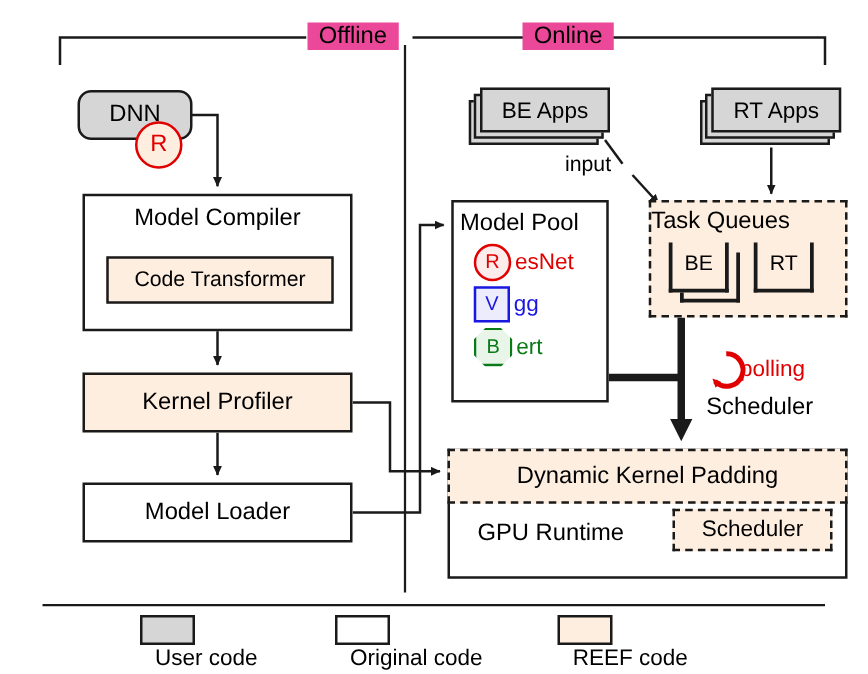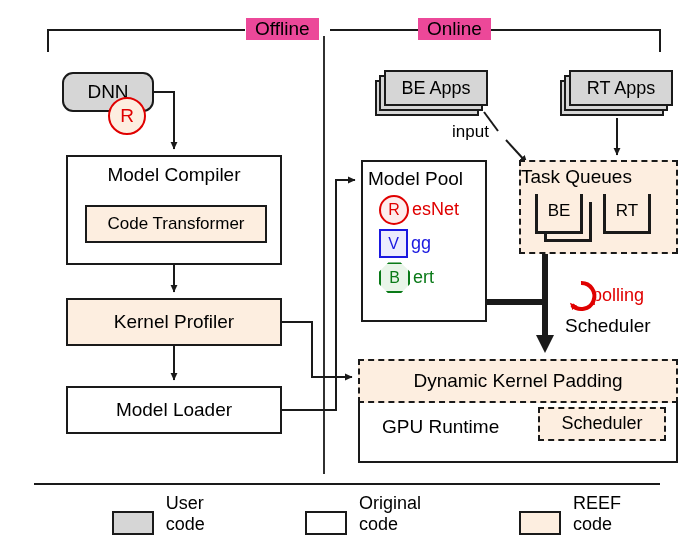--- a/index.html
+++ b/index.html
@@ -205,21 +205,21 @@
     left: 178px; top: 46px; width: 128px; height: 34px;
     font-size: 18px;
   }
 
   
   #legend {
     position: absolute;
     left: 34px; top: 497px; width: 626px; height: 34px;
     display: flex; align-items: center;
   }
-  .leg-item { display: flex; align-items: flex-end; }
+  .leg-item { display: flex; align-items: flex-start; flex-direction: column; }
   .leg-sw {
     width: 44px; height: 24px;
     border: 2px solid #1a1a1a;
     box-sizing: border-box;
   }
   .leg-sw.user { background: #d6d6d6; }
   .leg-sw.orig { background: #ffffff; }
   .leg-sw.reef { background: #fdeee0; }
   .leg-txt { font-size: 18px; margin-left: 12px; }
 </style>

